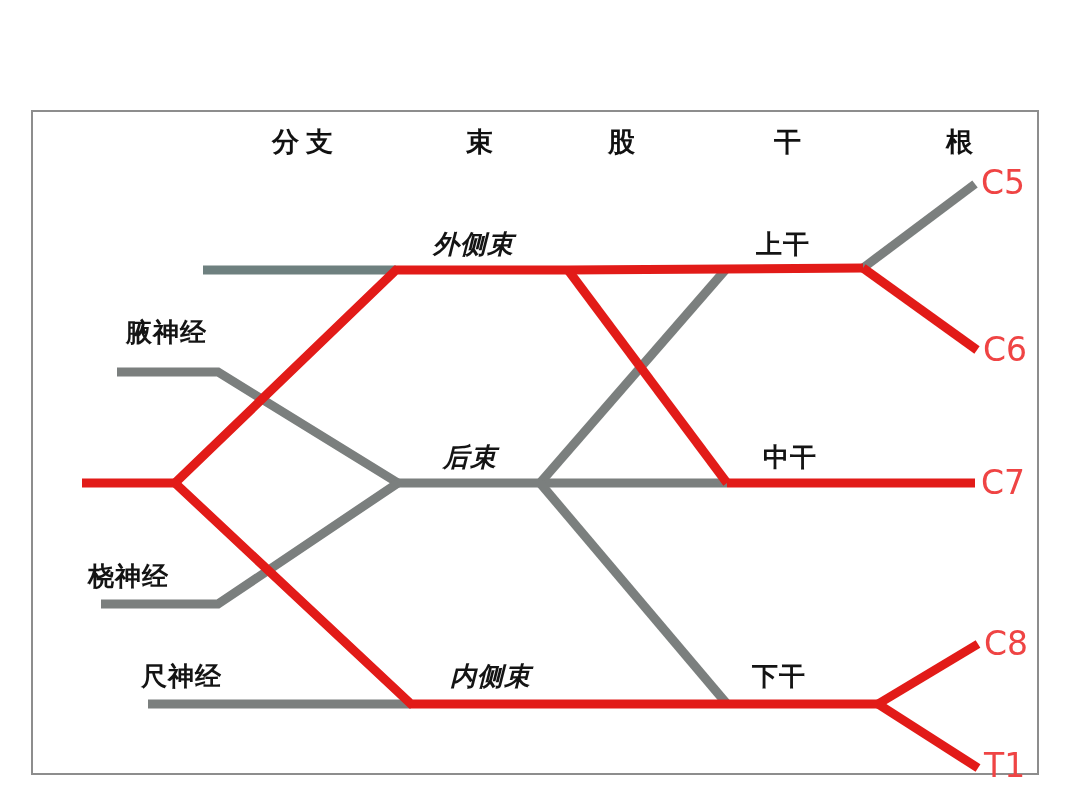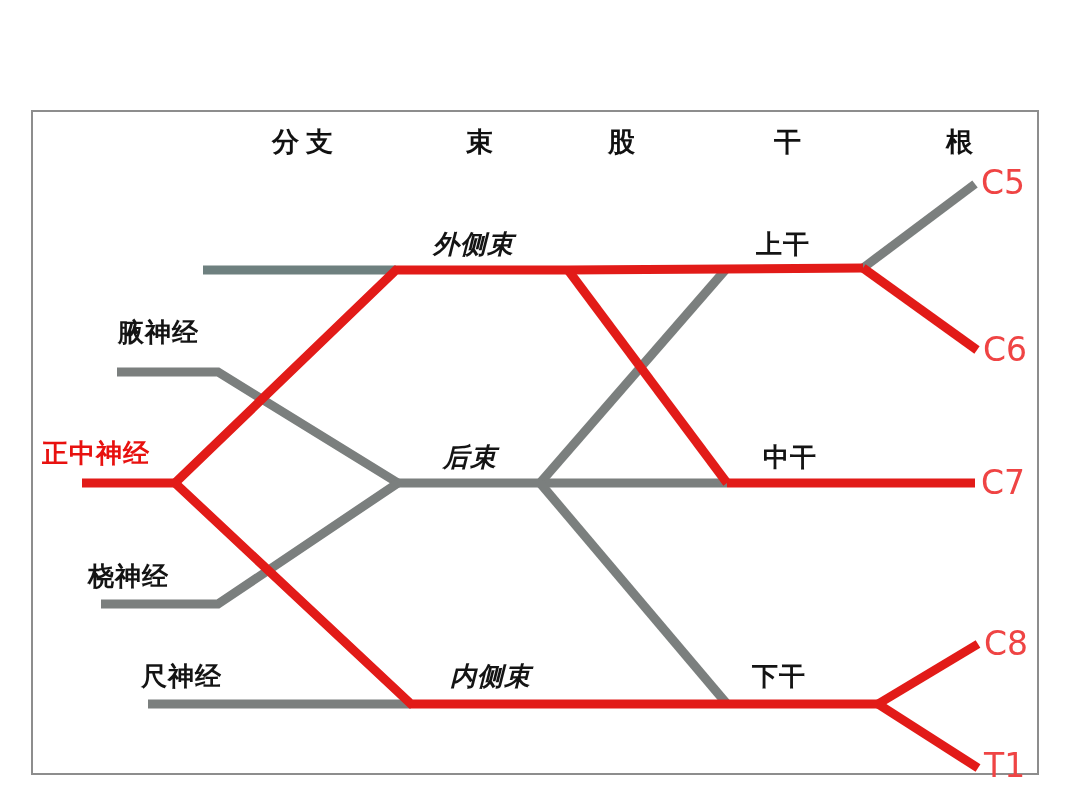--- a/index.html
+++ b/index.html
@@ -114,22 +114,21 @@
 
     <path d="M 878,704 L 978,768" stroke="#e21b18" stroke-width="9" fill="none" stroke-linecap="butt"></path>
   </svg>
 
   <div class="lbl col-head" style="left:272px; top:124px;">分支</div>
   <div class="lbl col-head" style="left:466px; top:124px;">束</div>
   <div class="lbl col-head" style="left:608px; top:124px;">股</div>
   <div class="lbl col-head" style="left:774px; top:124px;">干</div>
   <div class="lbl col-head" style="left:946px; top:124px;">根</div>
 
-  <div class="lbl cn-label" style="left:118px; top:315px;text-align:right;">腋神经</div>
-  <div class="lbl cn-label highlight" style="left:42px; top:436px;">正中神经</div>
+  <div class="lbl cn-label" style="left:126px; top:315px;text-align:right;">腋神经</div>
   <div class="lbl cn-label" style="left:88px; top:559px;">桡神经</div>
   <div class="lbl cn-label" style="left:141px; top:659px;">尺神经</div>
 
   <div class="lbl cn-label" style="left:433px; top:227px;font-style:italic;">外侧束</div>
   <div class="lbl cn-label" style="left:443px; top:440px;font-style:italic;">后束</div>
   <div class="lbl cn-label" style="left:450px; top:659px;font-style:italic;">内侧束</div>
 
   <div class="lbl cn-label" style="left:756px; top:227px;">上干</div>
   <div class="lbl cn-label" style="left:763px; top:440px;">中干</div>
   <div class="lbl cn-label" style="left:752px; top:659px;">下干</div>

